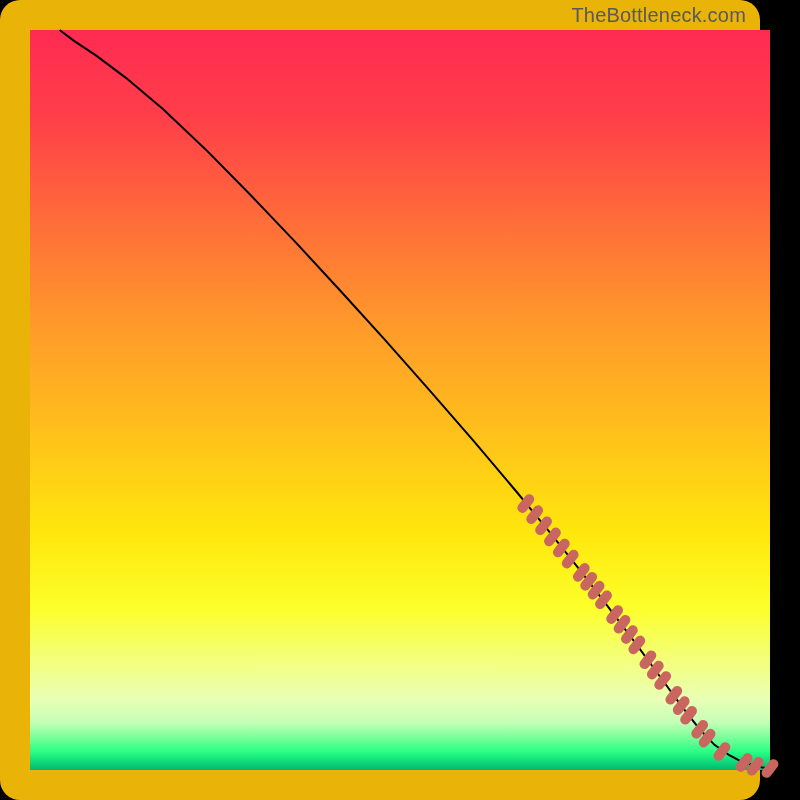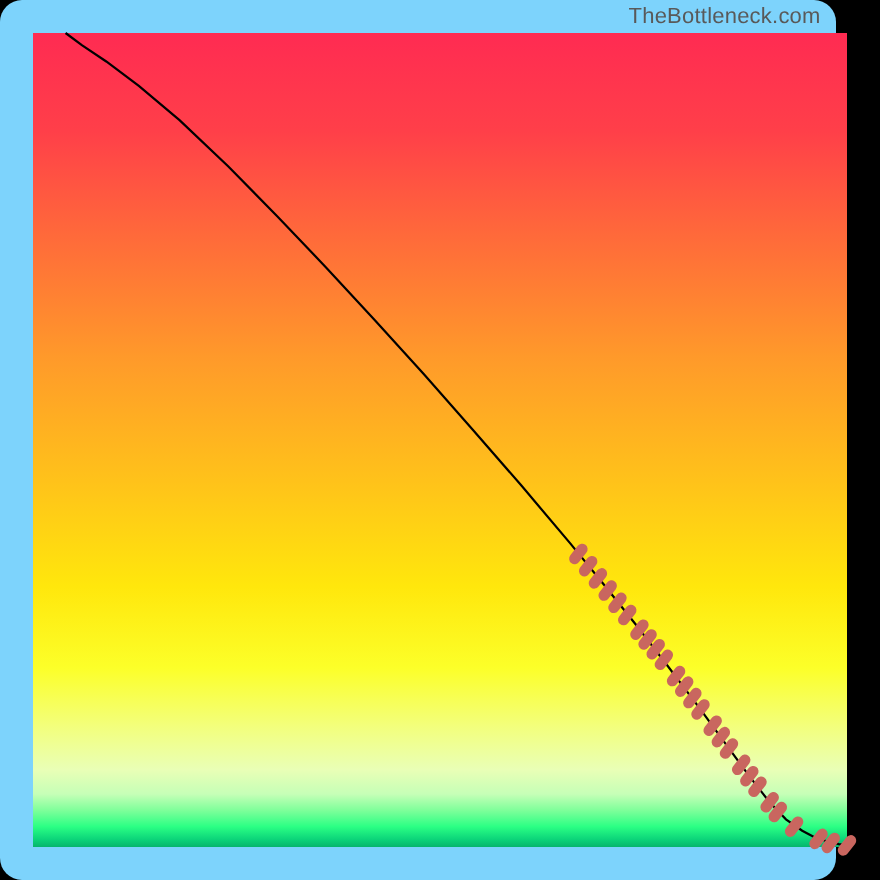--- a/index.html
+++ b/index.html
@@ -8,21 +8,21 @@
     width: 800px;
     height: 800px;
     overflow: hidden;
     background: #000;
     font-family: Arial, Helvetica, sans-serif;
   }
   .stage {
     position: relative;
     width: 760px;
     height: 800px;
-    background: #7dd3fc;
+    background: #eab308;
     border-radius: 20px;
   }
   .watermark {
     position: absolute;
     top: 4px;
     right: 14px;
     color: #595959;
     font-size: 20px;
     letter-spacing: 0.2px;
     z-index: 10;

